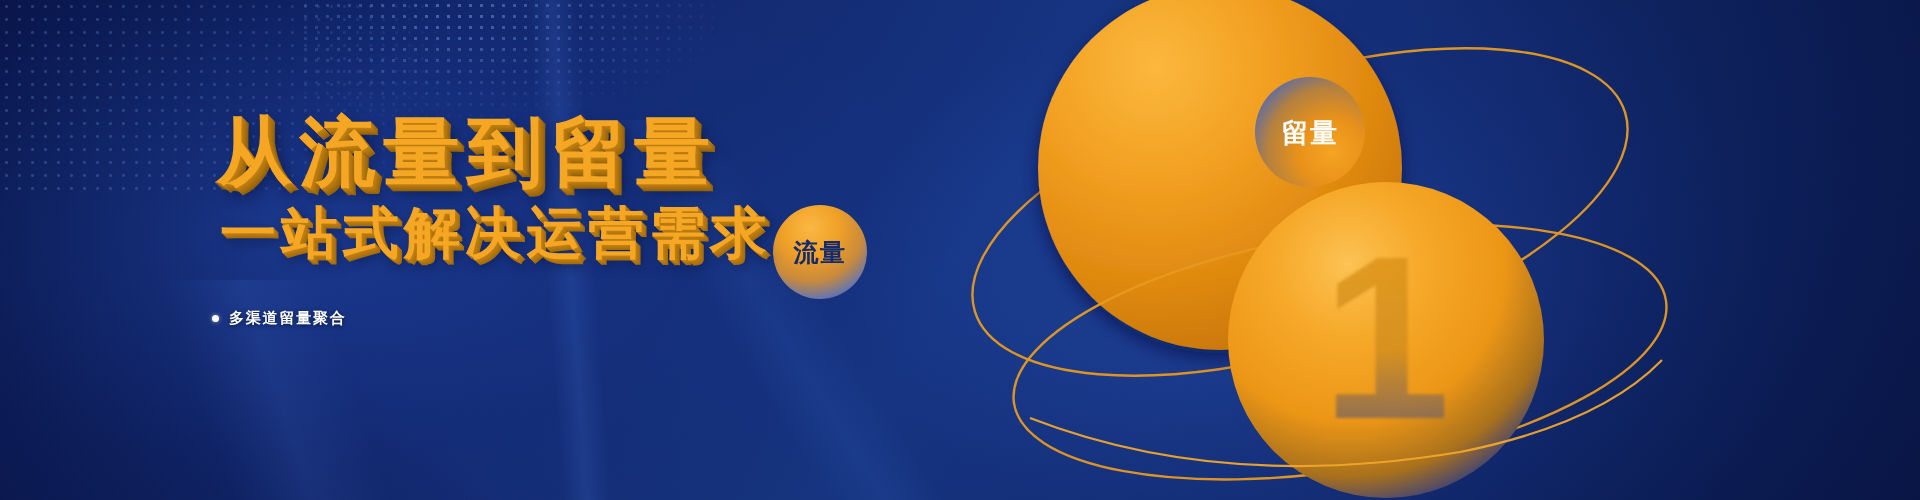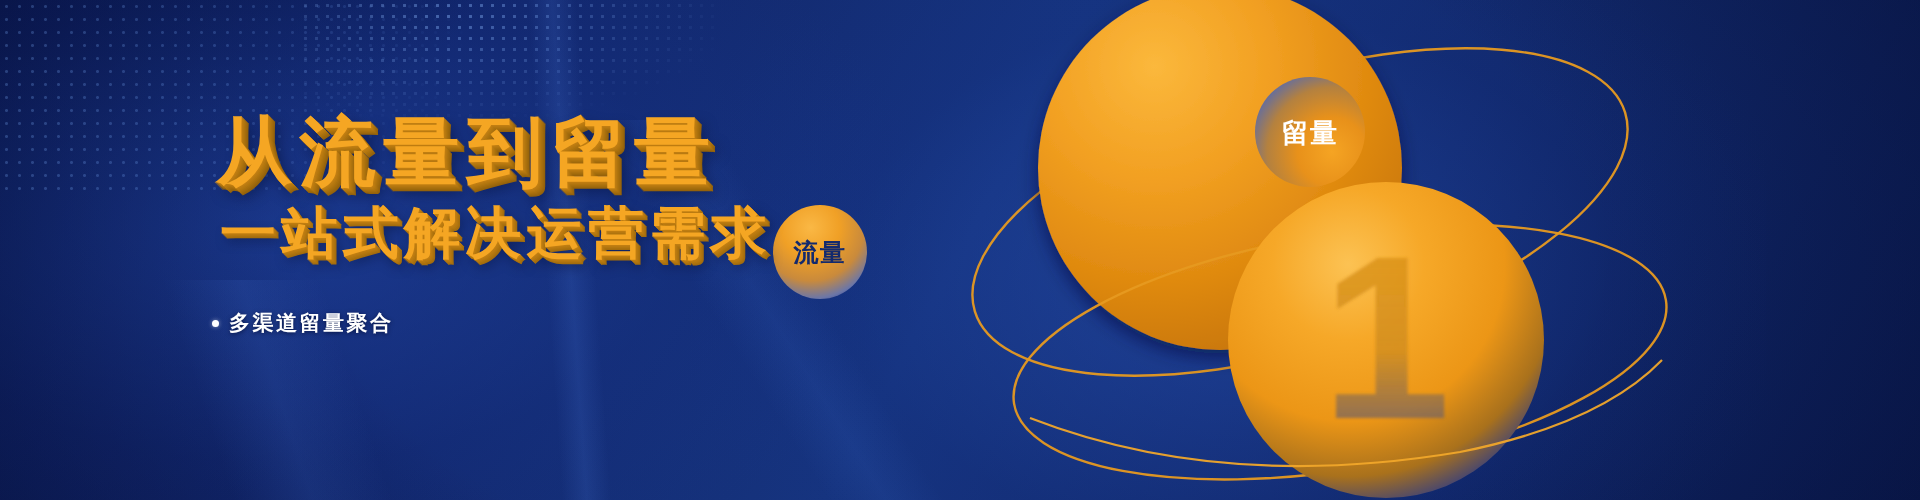--- a/index.html
+++ b/index.html
@@ -93,21 +93,21 @@
   #bullets{
     position:absolute;left:212px;top:309px;
     display:flex;align-items:center;gap:38px;
   }
   .bullet{display:flex;align-items:center;gap:10px;}
   .bullet .dot{
     width:7px;height:7px;border-radius:50%;background:#ffffff;flex:0 0 auto;
     box-shadow:0 0 4px rgba(255,255,255,.5);
   }
   .bullet .btxt{
-    color:#ffffff;font-size:21px;font-weight:bold;letter-spacing:.12em;white-space:nowrap;
+    color:#ffffff;font-size:15px;font-weight:bold;letter-spacing:.12em;white-space:nowrap;
     text-shadow:0 1px 4px rgba(2,8,40,.7);
   }
 
   
   #art{position:absolute;left:700px;top:0;width:1220px;height:500px;z-index:15;}
   #art svg{display:block;width:1220px;height:500px;}
   .sphere-label{
     font-weight:bold;
     letter-spacing:.06em;
   }

